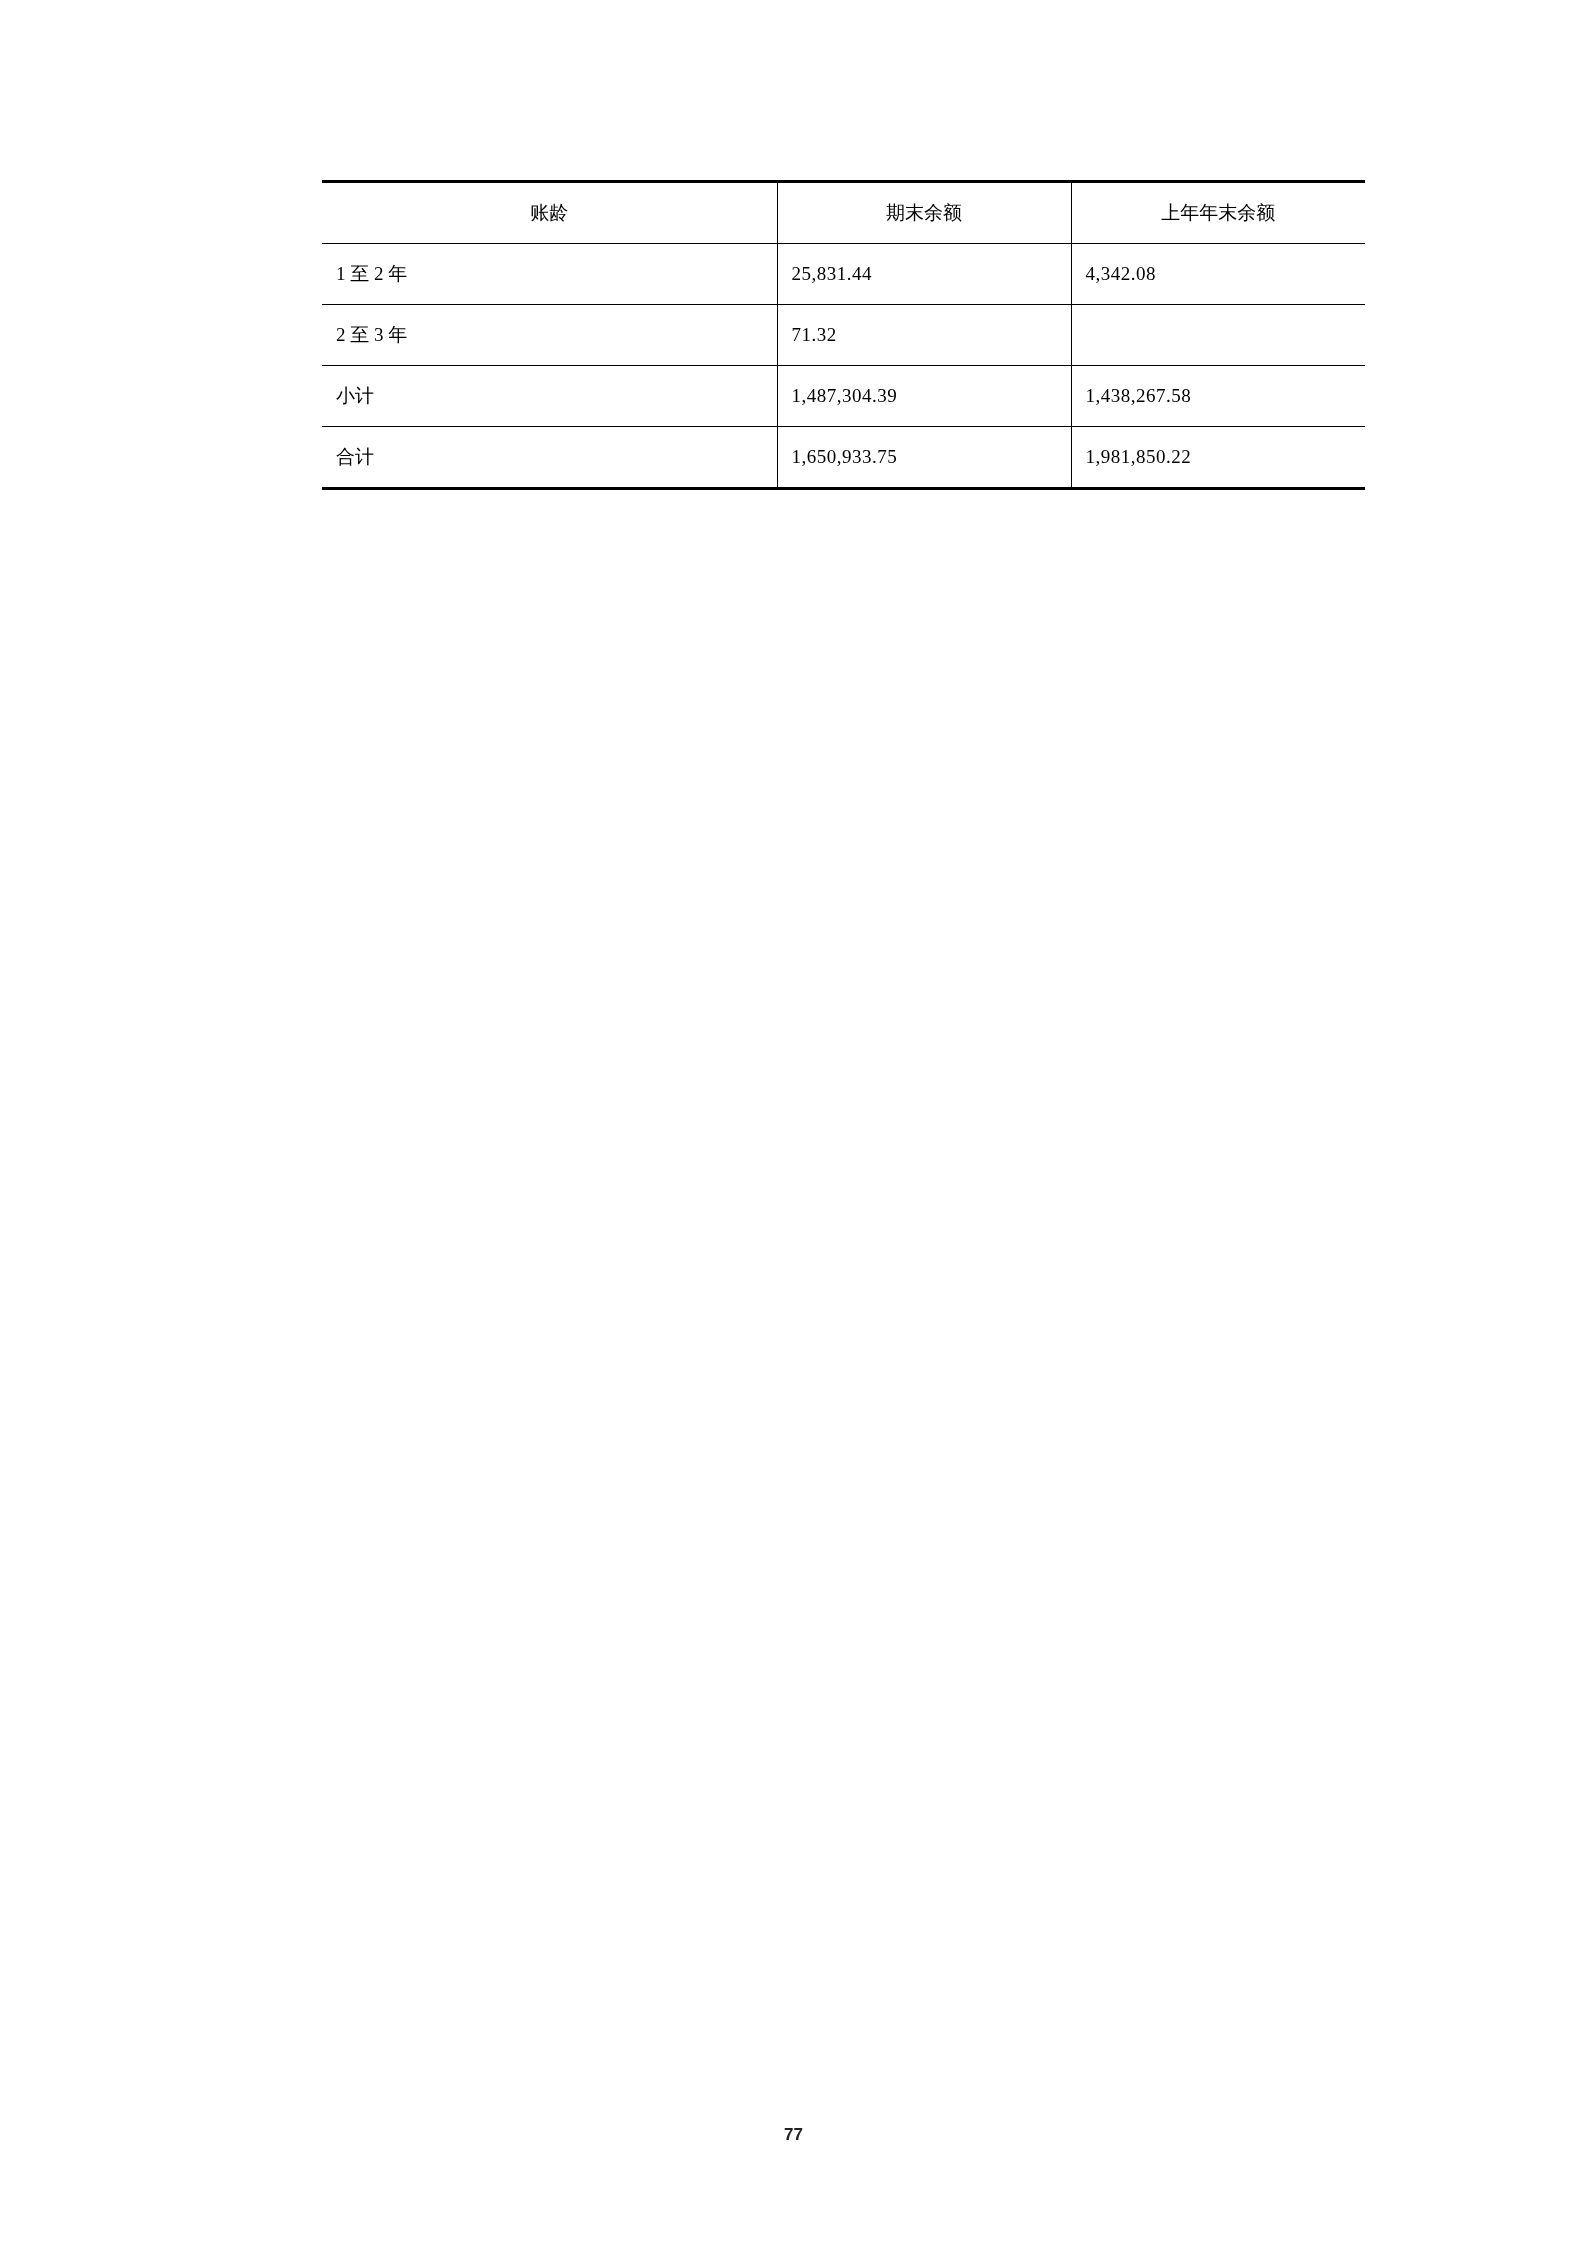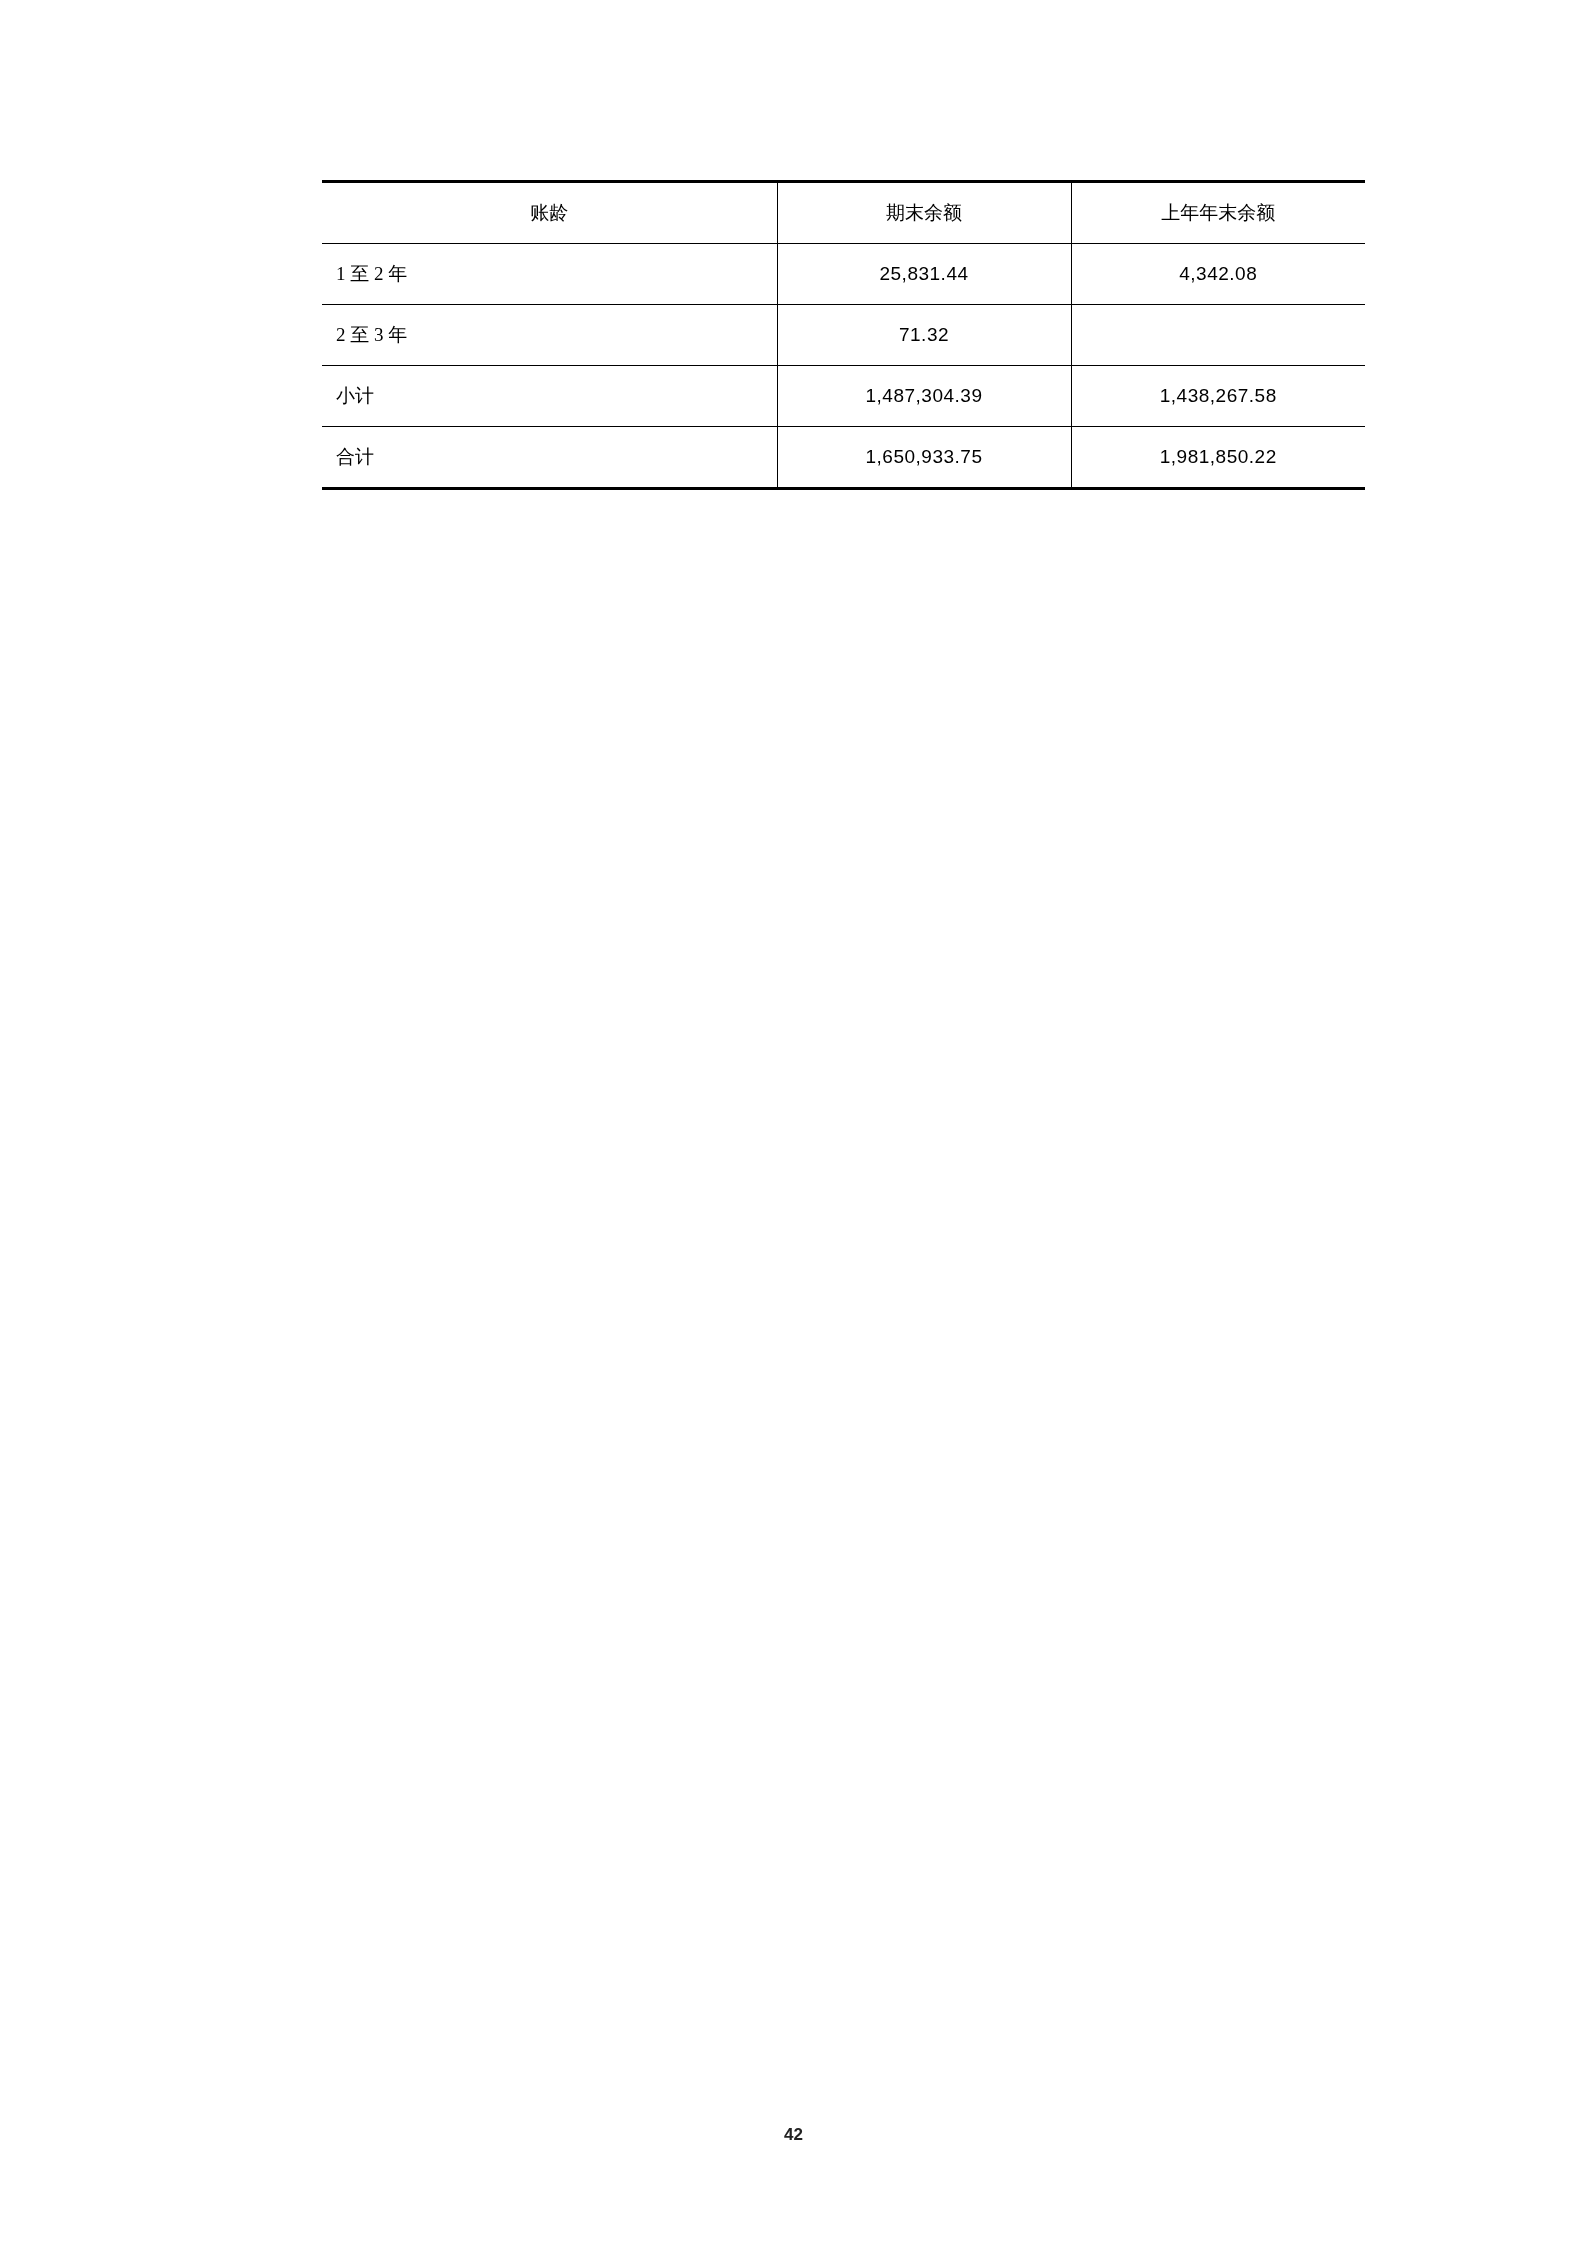--- a/index.html
+++ b/index.html
@@ -56,22 +56,22 @@
     height: 36px;
     vertical-align: middle;
   }
   table.aging-table tr.last-row td {
     border-bottom: 3px solid #000;
   }
   .cell-left {
     text-align: left;
   }
   .cell-right {
-    text-align: center;
-    font-family: Liberation Sans, sans-serif;
+    text-align: left;
+    font-family: Liberation Serif, serif;
     letter-spacing: 0.5px;
   }
   .cell-center {
   }
   .num {
     padding-right: 12px;
   }
   .label-indent {
     padding-left: 10px;
   }
@@ -124,15 +124,15 @@
         </tr>
         <tr class="last-row">
           <td class="cell-center">合计</td>
           <td class="cell-right col-sep num">1,650,933.75</td>
           <td class="cell-right col-sep num">1,981,850.22</td>
         </tr>
       </tbody>
     </table>
   </div>
 
-  <div class="page-number">42</div>
+  <div class="page-number">77</div>
 
 </div>
 
 </body></html>

